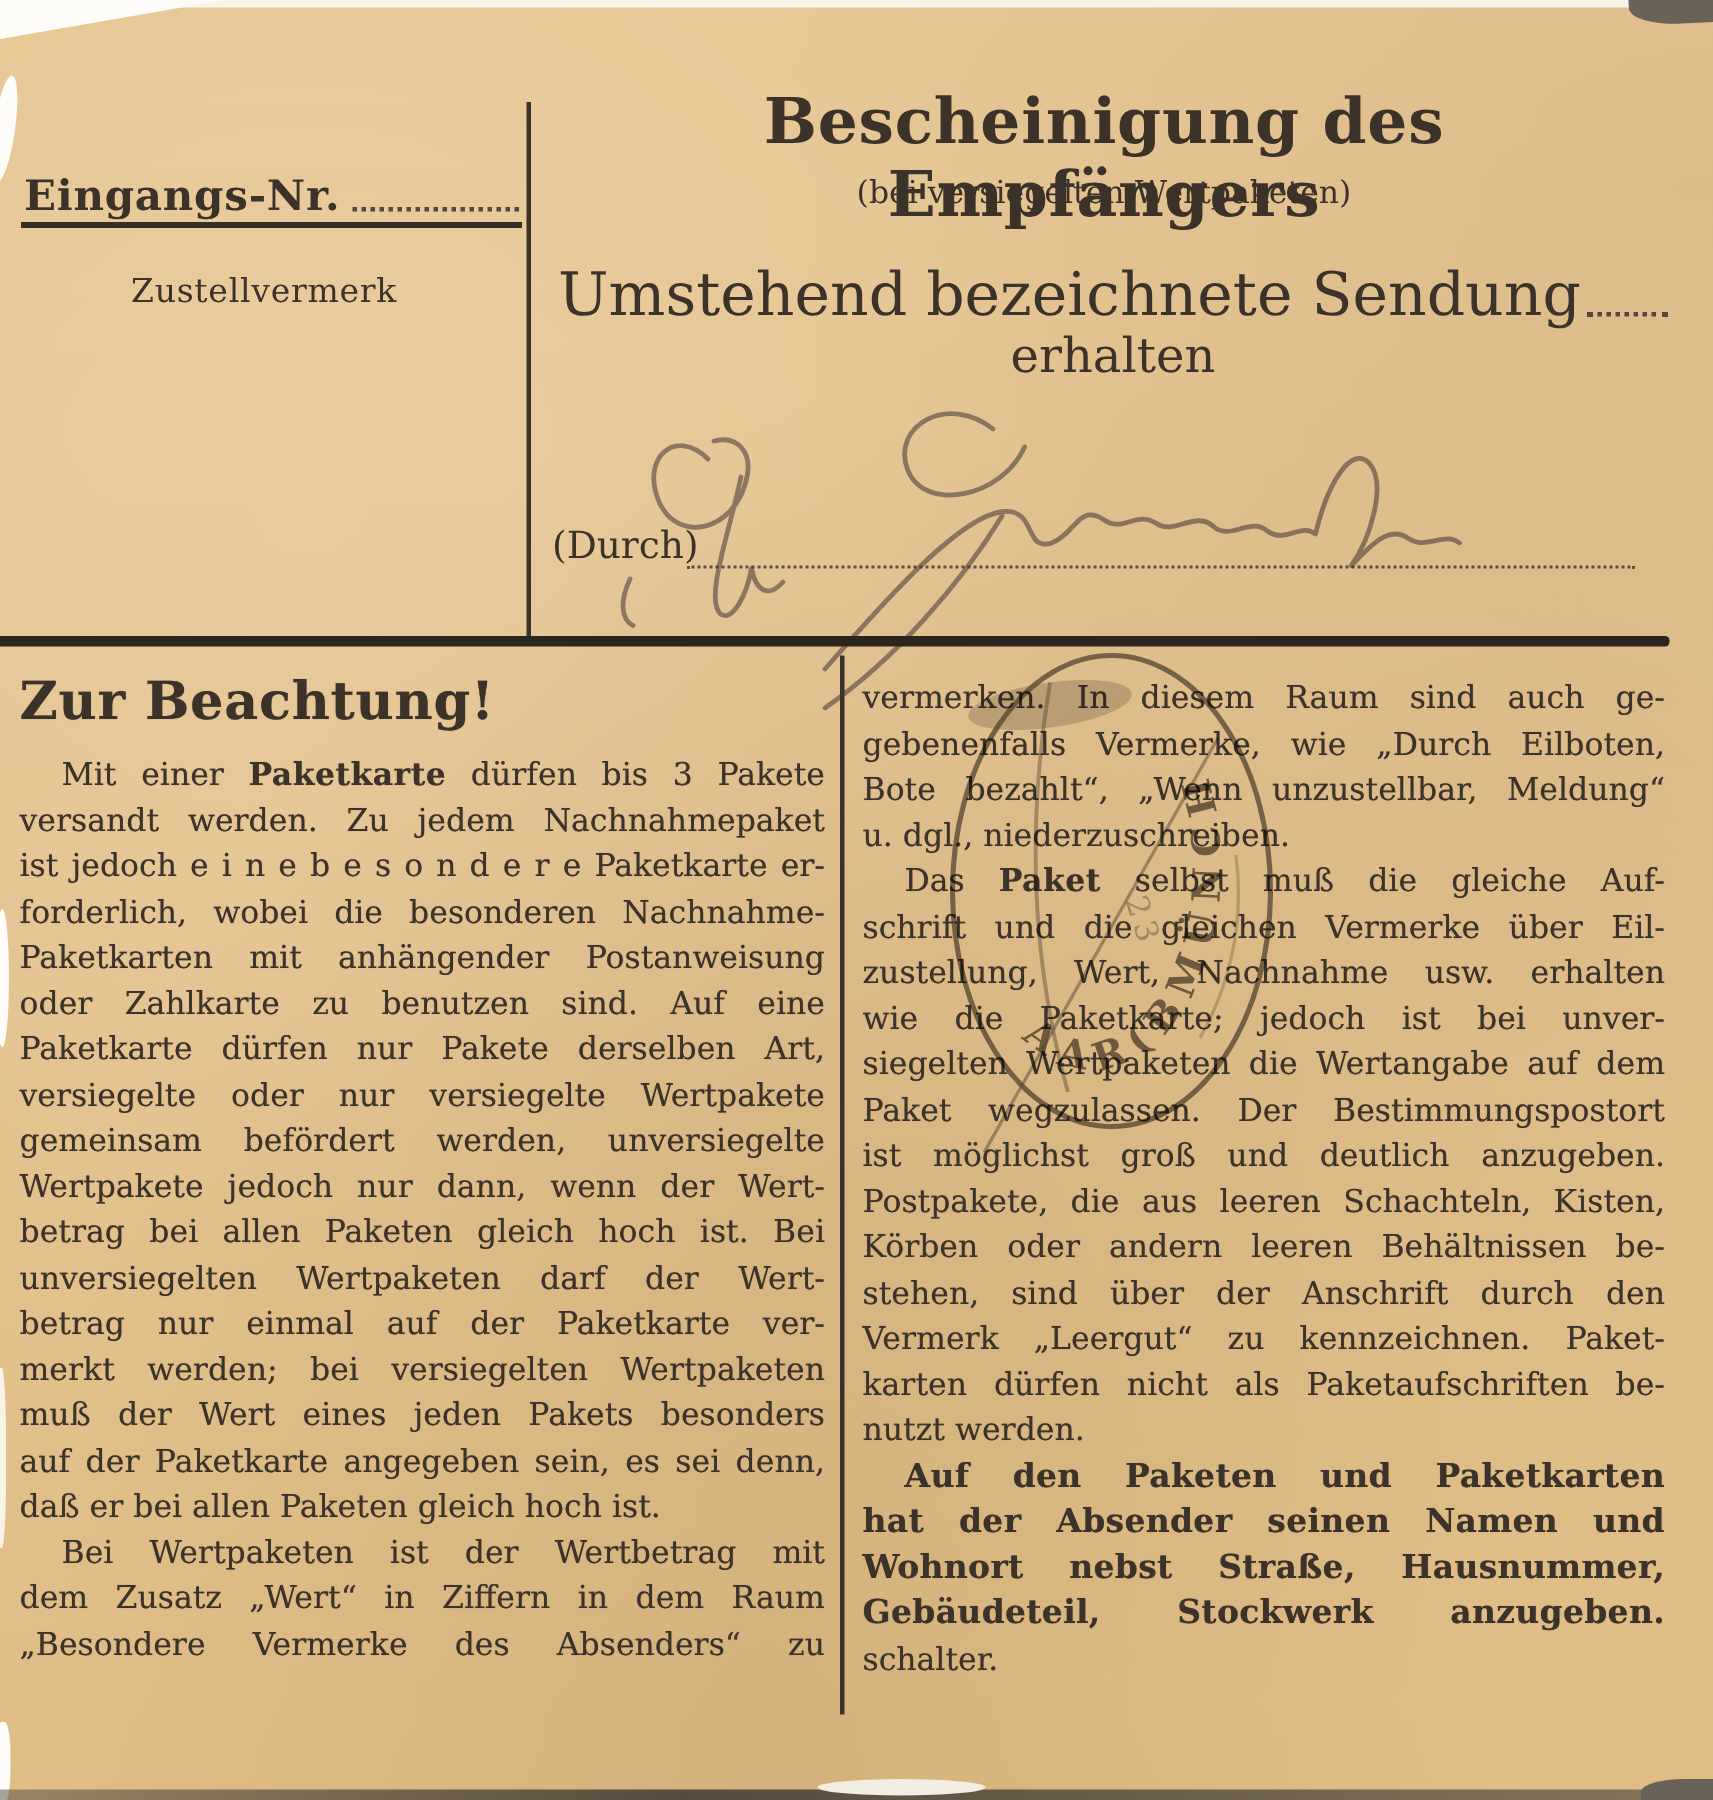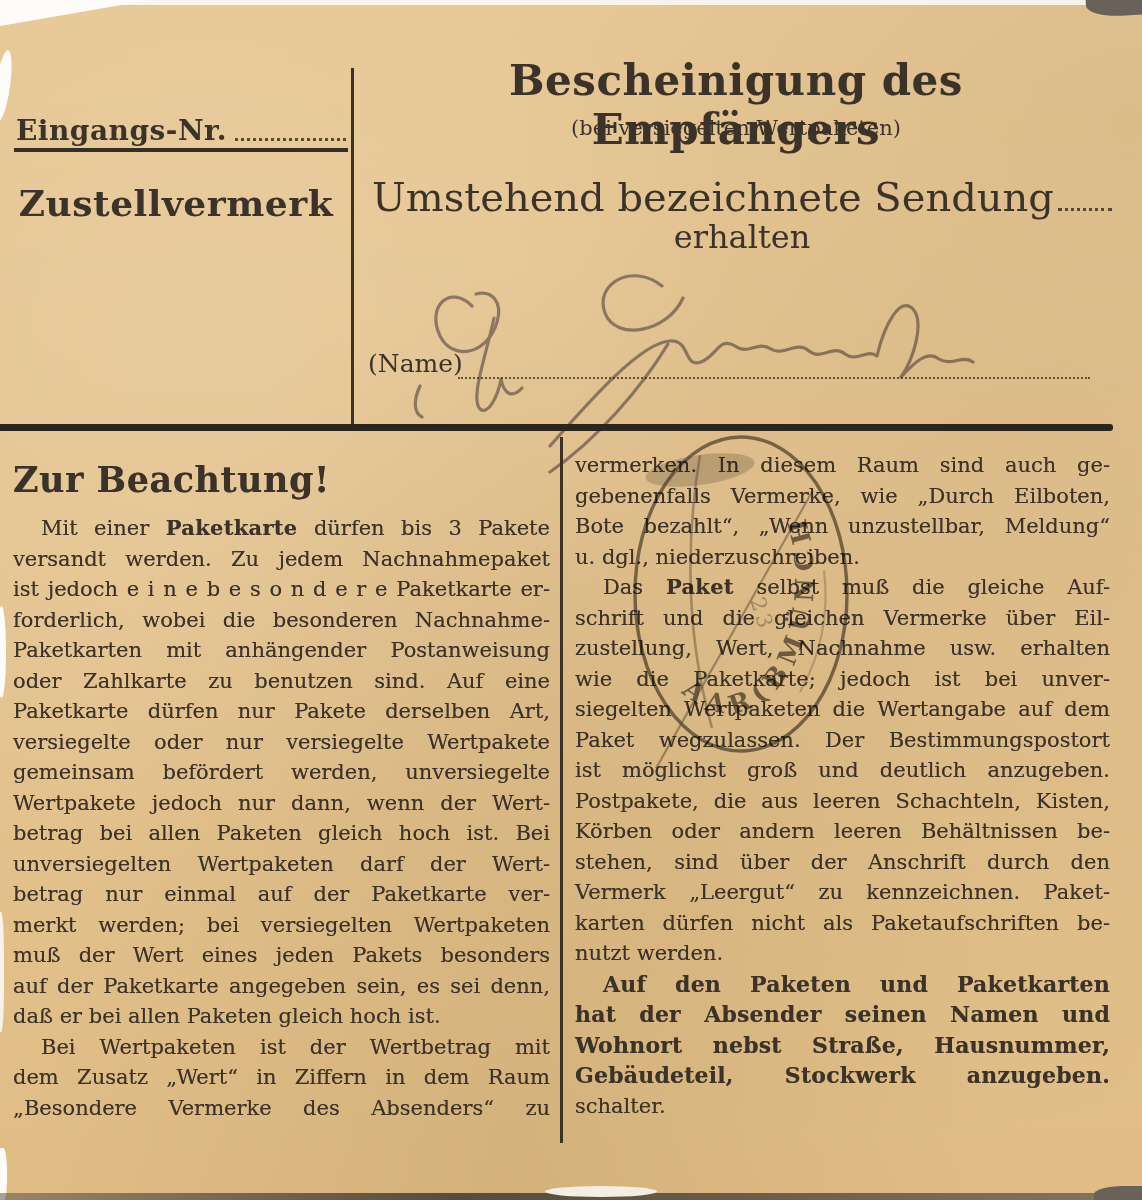--- a/index.html
+++ b/index.html
@@ -16,36 +16,36 @@
   }
   .abs{position:absolute;}
   .ink{background:#352e25;}
 
   
   .eingangs-row{left:16px;top:114px;width:332px;display:flex;align-items:flex-end;}
   .eingangs-label{font-size:28px;font-weight:700;letter-spacing:.5px;white-space:nowrap;}
   .leader{border-bottom:3px dotted rgba(59,51,42,.85);}
   .eingangs-leader{flex:1;margin:0 2px 6px 8px;height:1px;}
   .eingangs-rule{left:14px;top:148px;width:334px;height:4px;}
-  .zustellvermerk{left:0;top:182px;width:352px;text-align:center;font-size:36px;font-weight:700;letter-spacing:.5px;}
+  .zustellvermerk{left:0;top:182px;width:352px;text-align:center;font-size:22px;font-weight:400;letter-spacing:.5px;}
   .vdiv-top{left:351px;top:68px;width:3px;height:358px;background:#3b332a;}
 
   .title{left:362px;top:56px;width:748px;text-align:center;font-size:42px;font-weight:700;letter-spacing:.5px;}
   .subtitle{left:362px;top:116px;width:748px;text-align:center;font-size:21px;}
   .statement1{left:372px;top:174px;width:740px;display:flex;justify-content:center;align-items:flex-end;font-size:40px;white-space:nowrap;}
   .statement1 .leader{width:80px;height:1px;margin:0 0 9px 4px;}
   .statement2{left:372px;top:218px;width:740px;text-align:center;font-size:32px;}
   .name-label{left:368px;top:349px;font-size:25px;}
   .name-line{left:458px;top:351px;width:632px;height:26px;border-bottom:2.5px dotted rgba(59,51,42,.8);}
 
   .thick-rule{left:0;top:424px;width:1113px;height:7px;background:#2b251f;border-radius:0 3px 3px 0;}
 
   
   .col{top:450px;width:537px;font-size:21px;line-height:30.5px;text-shadow:0 0 .5px rgba(59,51,42,.6);}
-  .col-left{left:13px;margin-top:12px;}
+  .col-left{left:13px;}
   .col-right{left:575px;width:535px;}
   .notice-heading{font-size:35px;font-weight:700;line-height:1;height:51px;letter-spacing:.5px;}
   .ln{height:30.5px;text-align:justify;text-align-last:justify;overflow:visible;white-space:normal;}
   .ln.end{text-align-last:left;}
   .ln.ind{text-indent:28px;}
   .ln b{font-weight:700;letter-spacing:.3px;}
   .ln.bp{font-weight:700;font-size:22px;letter-spacing:.2px;}
   .vdiv-col{left:560px;top:437px;width:3px;height:706px;background:#3b332a;}
 
   
@@ -90,21 +90,21 @@
     <g fill="none" stroke="#8b8795" stroke-width="3.2" stroke-linecap="round" stroke-linejoin="round">
       <path d="M 72 58 C 50 36 26 58 40 88 C 53 114 88 106 97 74 C 103 54 92 42 76 46"></path>
       <path d="M 94 70 C 86 108 70 150 80 161 C 88 168 98 148 101 131 C 104 146 112 151 122 140"></path>
       <path d="M 262 38 C 232 14 194 36 205 65 C 216 94 268 84 283 50"></path>
       <path d="M 268 96 C 240 142 196 192 150 224"></path>
       <path d="M 150 198 C 192 150 242 94 270 93 C 291 92 283 120 301 114 C 317 108 319 88 335 98 C 349 108 357 92 371 101 C 383 109 397 92 409 103 C 421 113 433 96 445 106 C 457 115 467 100 477 108 C 485 74 501 48 513 61 C 525 75 513 112 501 129 C 515 114 527 102 539 111 C 551 119 563 106 573 114"></path>
       <path d="M 20 138 C 13 153 14 165 22 169"></path>
     </g>
   </svg>
 
-  <div class="abs name-label">(Name)</div>
+  <div class="abs name-label">(Durch)</div>
   <div class="abs name-line"></div>
 
   <div class="abs thick-rule"></div>
 
   <div class="abs col col-left">
     <div class="notice-heading">Zur Beachtung!</div>
     <div>
         <div class="ln ind">Mit einer <b>Paketkarte</b> dürfen bis 3 Pakete</div>
         <div class="ln">versandt werden. Zu jedem Nachnahmepaket</div>
         <div class="ln">ist jedoch e i n e  b e s o n d e r e  Paketkarte er-</div>

